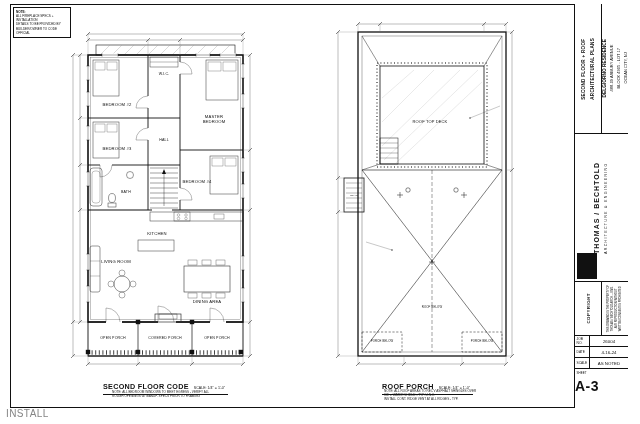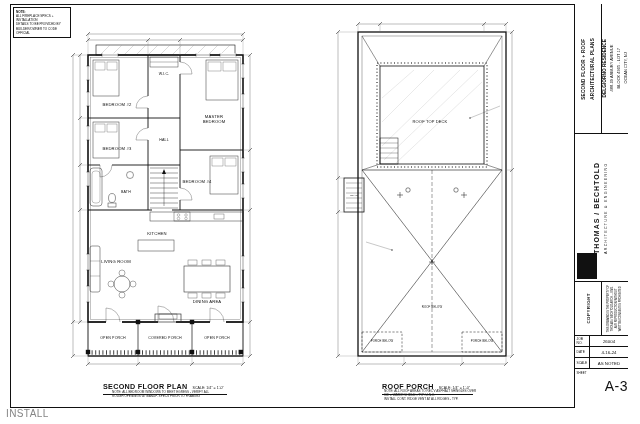--- a/index.html
+++ b/index.html
@@ -45,21 +45,21 @@
   .tb-firm-tag{font-size:3.6px;letter-spacing:1.3px;line-height:2.1;}
   .tb-logo{position:absolute;left:2px;bottom:2px;width:20px;height:26px;background:#111;}
   .tb-copy-title{font-size:4.4px;font-weight:bold;letter-spacing:.5px;}
   .tb-copy-line{font-size:2.6px;line-height:1.6;}
   .tb-row{display:flex;align-items:center;border-bottom:.8px solid #111;height:11px;box-sizing:border-box;}
   .tb-flabel{font-size:3.3px;width:15px;border-right:.8px solid #111;align-self:stretch;display:flex;
              align-items:center;padding-left:1.5px;box-sizing:border-box;}
   .tb-fvalue{flex:1;text-align:center;font-size:4.4px;}
   .tb-sheet{position:relative;height:39px;}
   .tb-sheet-label{position:absolute;left:1.5px;top:1.5px;font-size:3px;}
-  .tb-sheet-num{position:absolute;left:0;right:0;top:9px;text-align:right;font-size:14px;font-weight:normal;letter-spacing:.5px;}
+  .tb-sheet-num{position:absolute;left:0;right:0;top:9px;text-align:left;font-size:14px;font-weight:bold;letter-spacing:.5px;}
 </style>
 </head>
 <body>
 
 <div class="canvas">
   <div class="frame"></div>
 
   <svg width="640" height="424" viewBox="0 0 640 424">
 
     <g fill="none" stroke="#111">
@@ -220,21 +220,21 @@
   <div class="lbl sm" style="left:165px;top:338px">COVERED PORCH</div>
   <div class="lbl sm" style="left:217px;top:338px">OPEN PORCH</div>
 
   <div class="lbl md" style="left:430px;top:122px">ROOF TOP DECK</div>
   <div class="lbl xs" style="left:432px;top:308px">ROOF BELOW</div>
   <div class="lbl xxs" style="left:354px;top:196px">STAIR</div>
   <div class="lbl xs" style="left:382px;top:342px">PORCH BELOW</div>
   <div class="lbl xs" style="left:482px;top:342px">PORCH BELOW</div>
 
   <div class="plan-title" style="left:103px;top:375px">
-    <span class="pt-name">SECOND FLOOR PLAN</span><span class="pt-scale">SCALE: 1/4" = 1'-0"</span>
+    <span class="pt-name">SECOND FLOOR CODE</span><span class="pt-scale">SCALE: 1/4" = 1'-0"</span>
   </div>
   <div class="plan-notes" style="left:112px;top:390px">
     <div>NOTE: ALL BEDROOM WINDOWS TO MEET EGRESS - VERIFY ALL</div>
     <div>ROUGH OPENINGS W/ MANUF. SPECS PRIOR TO FRAMING</div>
   </div>
 
   <div class="plan-title" style="left:382px;top:375px">
     <span class="pt-name">ROOF PORCH</span><span class="pt-scale">SCALE: 1/4" = 1'-0"</span>
   </div>
   <div class="plan-notes" style="left:384px;top:389px">

